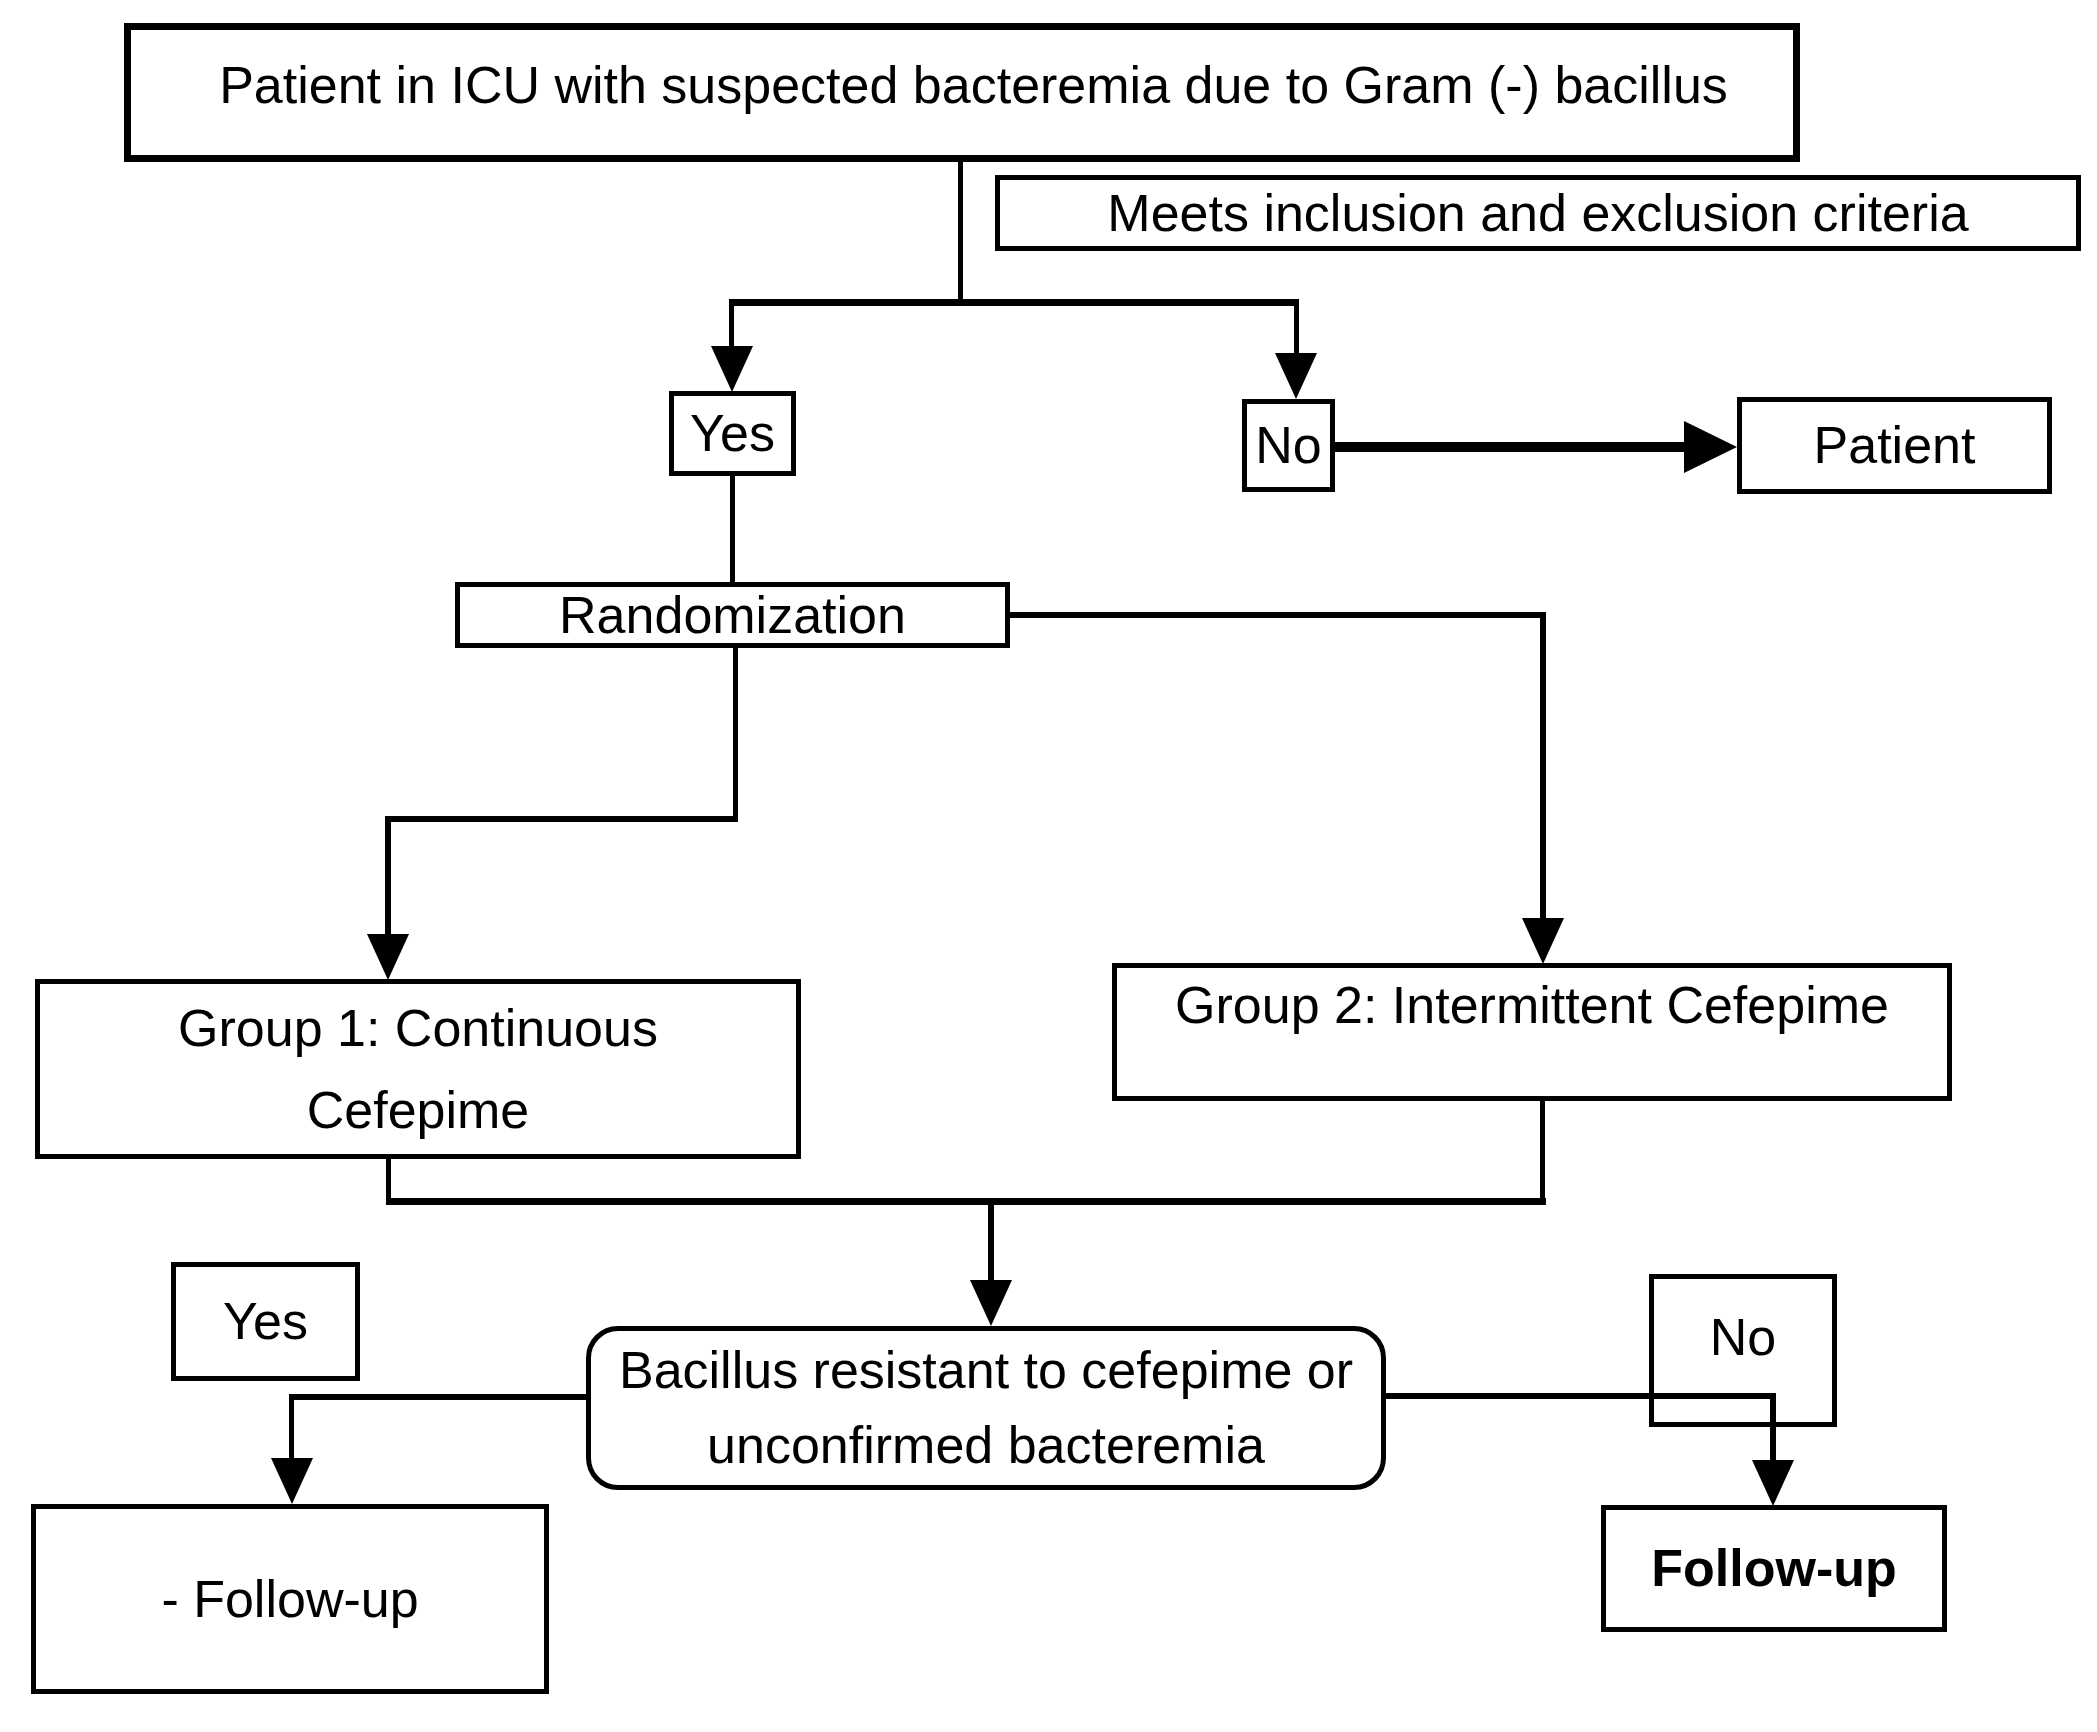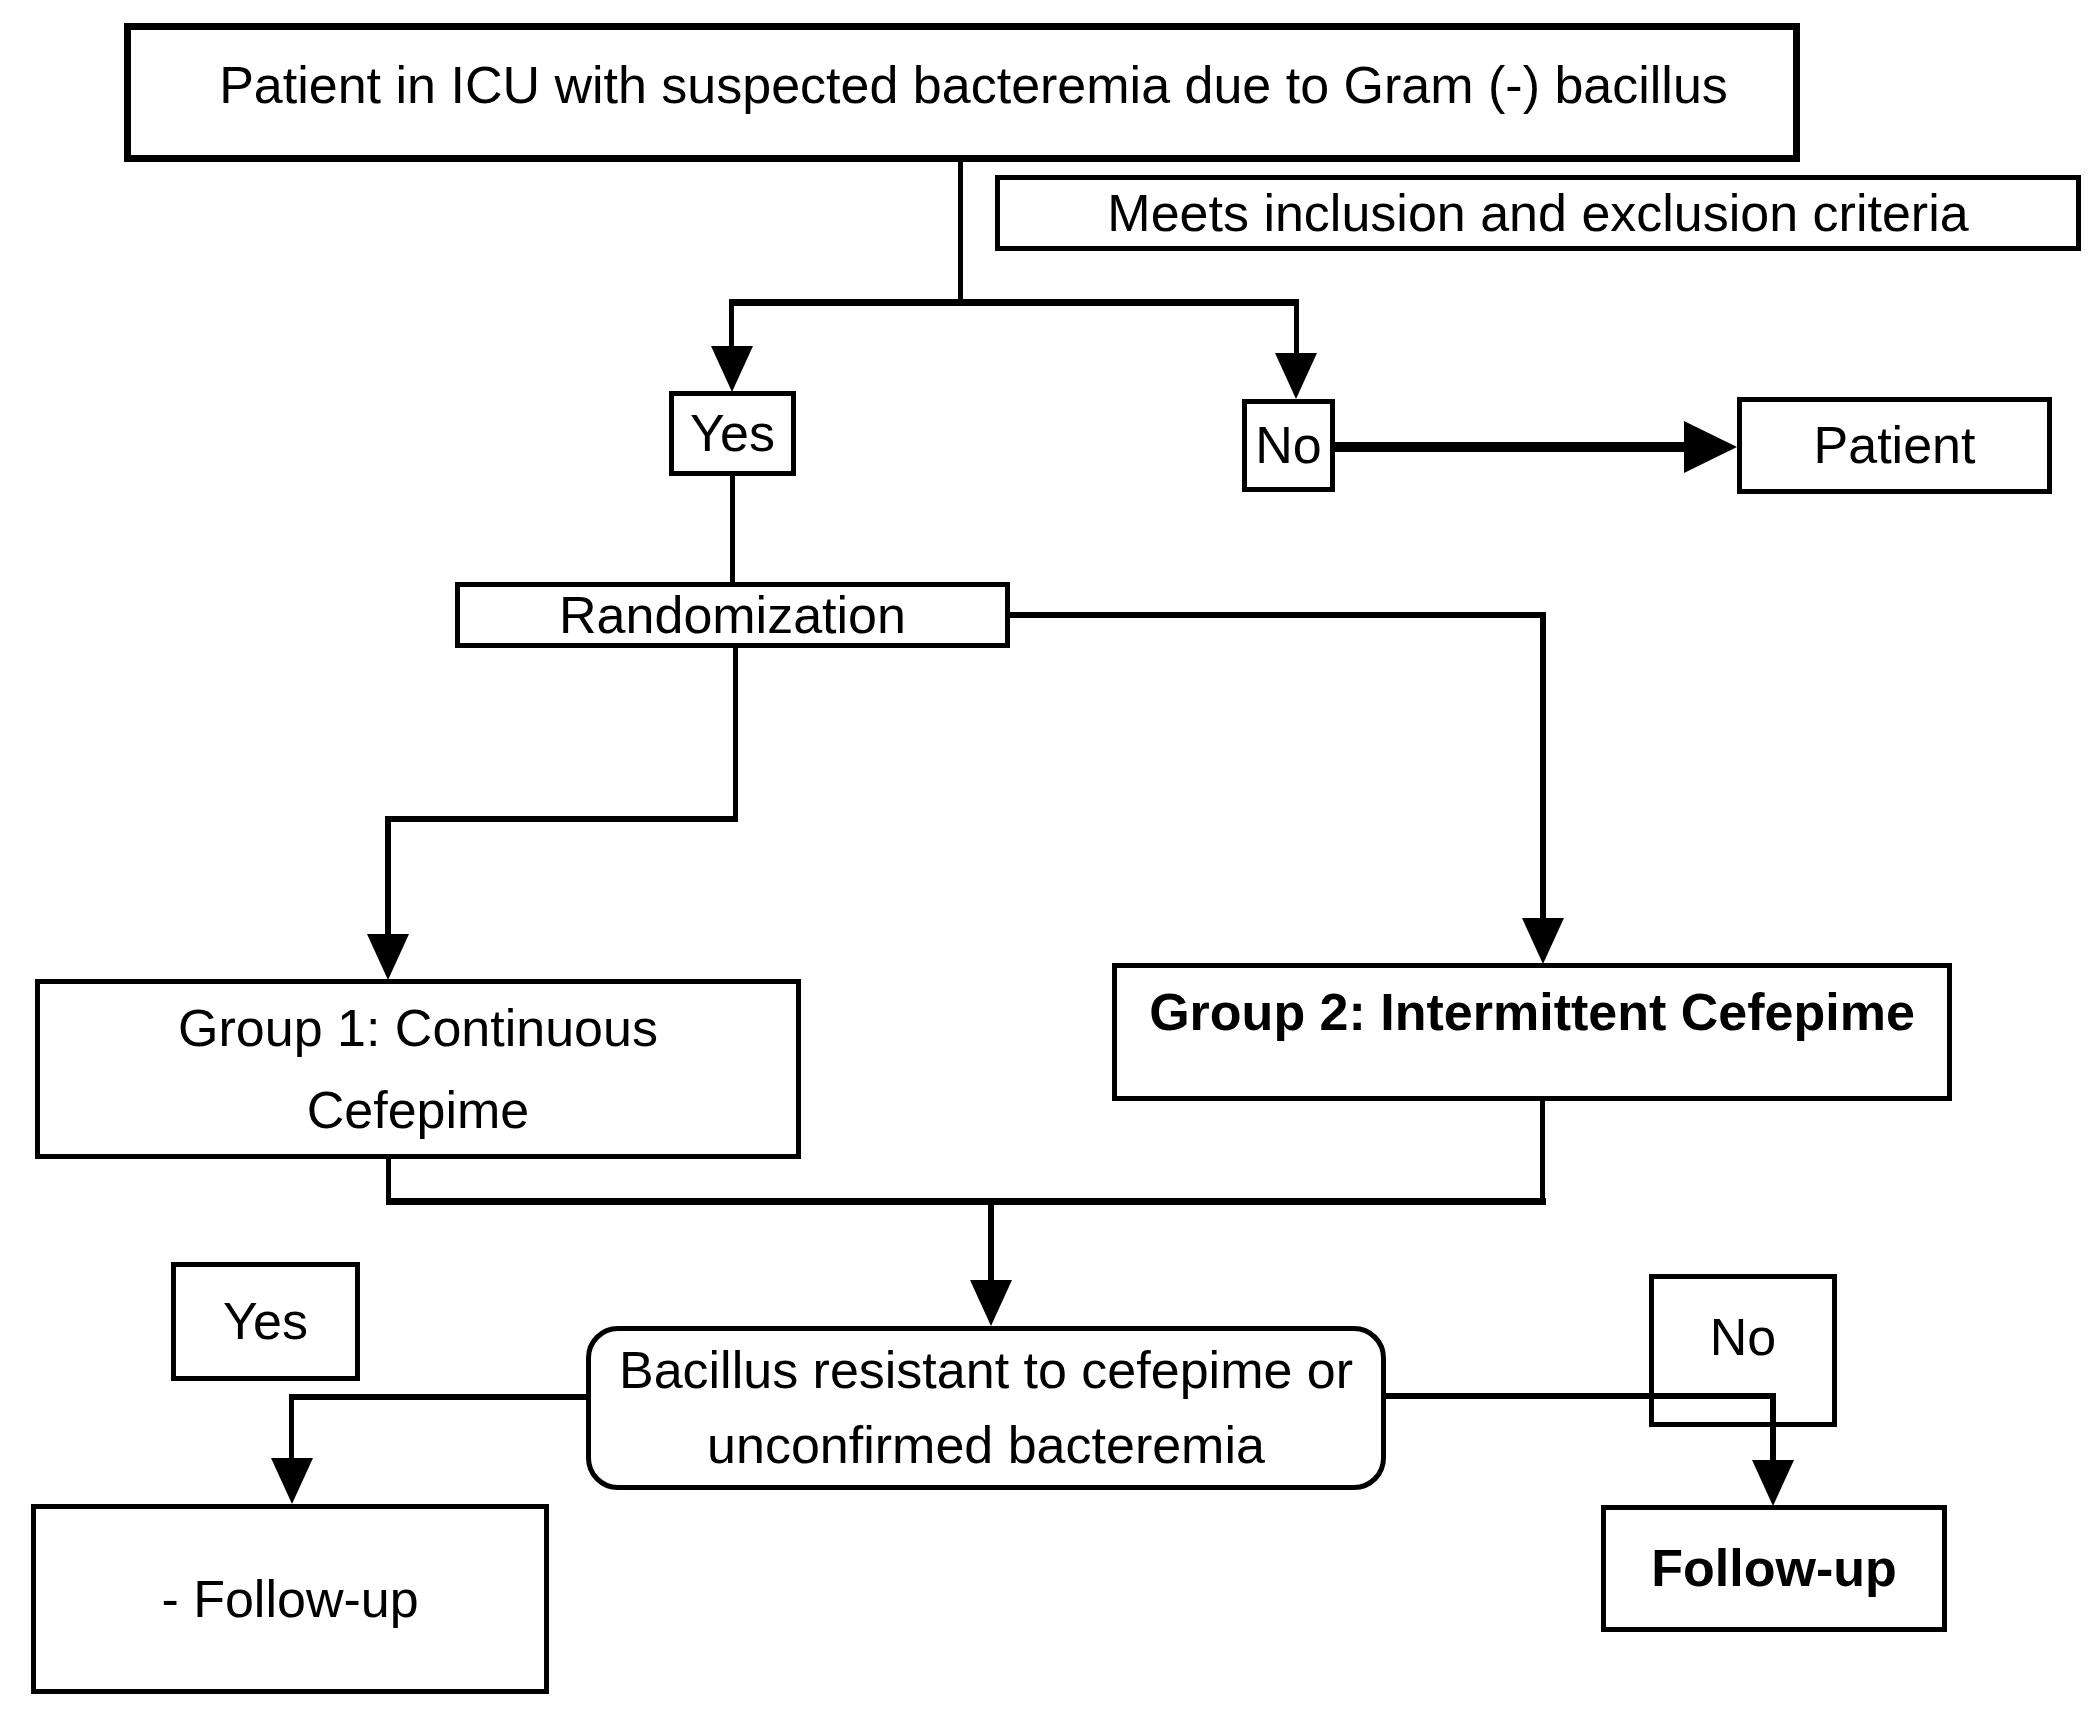--- a/index.html
+++ b/index.html
@@ -55,21 +55,21 @@
     z-index: 2;
   }
   
   #box-start        { left: 124px;  top: 23px;   width: 1676px; height: 139px; border-width: 7.4px; justify-content: flex-start; padding-top: 23.4px; padding-left: 23px; }
   #box-criteria     { left: 995px; top: 175px;  width: 1086px; height: 76px; }
   #box-yes1         { left: 669px; top: 391px;  width: 127px;  height: 85px; }
   #box-no1          { left: 1242px; top: 399px;  width: 93px;  height: 93px; }
   #box-excluded1    { left: 1737px; top: 397px;  width: 315px;  height: 97px; }
   #box-randomization{ left: 455px;  top: 582px;  width: 555px;  height: 66px; }
   #box-group1       { left: 25px;   top: 979px; width: 766px; height: 180px; line-height: 1.58; margin-left: 10px; }
-  #box-group2       { left: 1112px; top: 963px; width: 840px; height: 138px; justify-content: flex-start; padding-top: 12px; font-weight: bold; }
+  #box-group2       { left: 1112px; top: 963px; width: 840px; height: 138px; justify-content: flex-start; padding-top: 5px; }
   #box-yes2         { left: 171px;  top: 1262px; width: 189px;  height: 119px; }
   #box-resistant    { left: 586px;  top: 1326px; width: 800px; height: 164px; line-height: 1.45; border-radius: 32px; }
   #box-no2          { left: 1649px; top: 1274px; width: 188px;  height: 153px; justify-content: flex-start; padding-top: 26px; }
   #box-exclfu       { left: 31px;   top: 1504px; width: 518px;  height: 190px; line-height: 1.58; }
   #box-followup     { left: 1601px; top: 1505px; width: 346px;  height: 127px; font-weight: 700; }
 </style>
 </head>
 <body>
 
 <div id="canvas">

